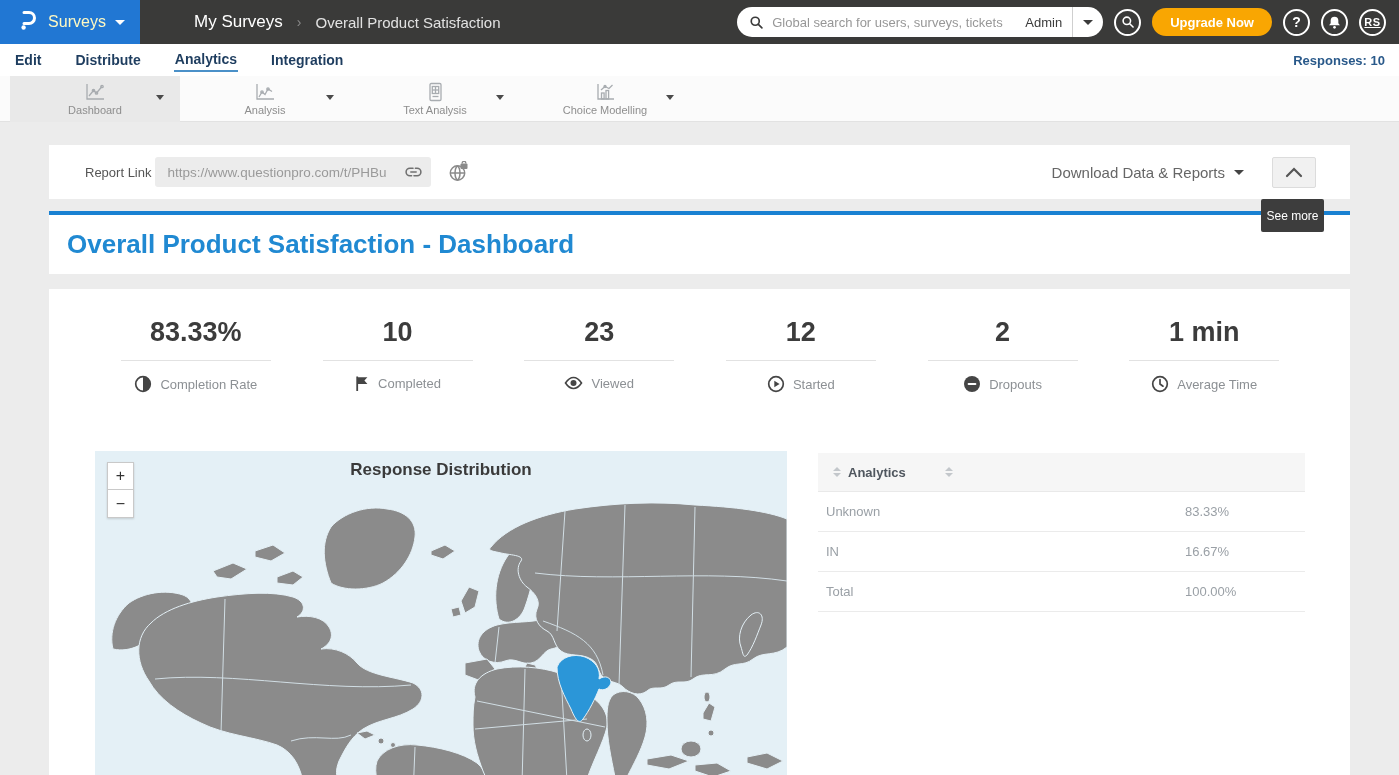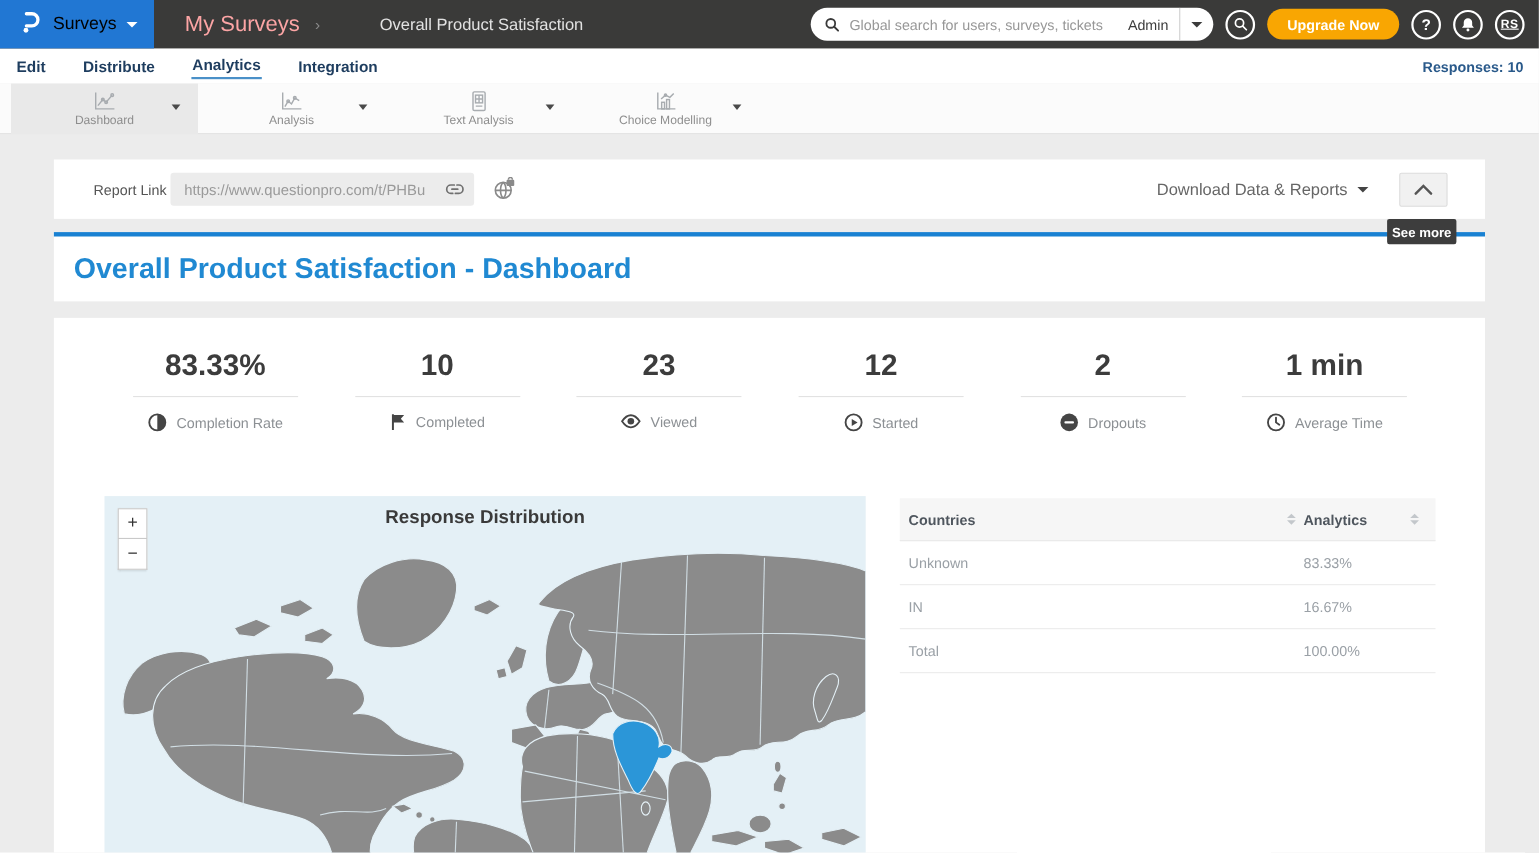--- a/index.html
+++ b/index.html
@@ -2,26 +2,26 @@
 <html><head>
 <meta charset="utf-8">
 <style>
   * { box-sizing: border-box; margin: 0; padding: 0; }
   html,body { width:1399px; height:775px; overflow:hidden; }
   body { font-family:"Liberation Sans", sans-serif; background:#ececec; position:relative; }
 
   
   .topbar { position:absolute; top:0; left:0; width:1399px; height:44px; background:#3a3a39; display:flex; align-items:center; z-index:10; }
   .logo-block { width:140px; height:44px; background:#2177d3; display:flex; align-items:center; justify-content:center; gap:9px; cursor:pointer; }
-  .logo-block .product { color:#000000; font-size:16px; }
+  .logo-block .product { color:#fef9c3; font-size:16px; }
   .caret { width:0; height:0; border-left:5px solid transparent; border-right:5px solid transparent; border-top:5px solid #fff; }
   .breadcrumb { display:flex; align-items:center; gap:14px; margin-left:28px; }
-  .bc-parent { color:#fca5a5; font-size:20px; cursor:pointer; }
+  .bc-parent { color:#ffffff; font-size:17px; cursor:pointer;margin-left:26px; }
   .bc-sep { color:#8a8a8a; font-size:14px; }
-  .bc-current { color:#e2e2e2; font-size:15px;margin-left:40px; }
+  .bc-current { color:#e2e2e2; font-size:15px; }
   .search-pill { margin-left:auto; width:366px; height:30px; background:#fff; border-radius:15px; display:flex; align-items:center; padding-left:12px; overflow:hidden; }
   .search-pill input { flex:1; border:none; outline:none; font-size:13px; color:#555; background:transparent; font-family:"Liberation Sans",sans-serif; }
   .search-pill input::placeholder { color:#979797; }
   .scope { font-size:13px; color:#3b3b3b; padding:0 10px 0 6px; cursor:pointer; }
   .scope-sep { width:1px; height:30px; background:#cfcfcf; }
   .scope-caret { width:30px; height:30px; display:flex; align-items:center; justify-content:center; cursor:pointer; }
   .scope-caret .caret { border-top-color:#3b3b3b; }
   .circle-btn { width:27px; height:27px; border:2px solid #fff; border-radius:50%; display:flex; align-items:center; justify-content:center; color:#fff; cursor:pointer; flex:none; }
   .help-q { font-size:14px; font-weight:bold; }
   .avatar-txt { font-size:11px; font-weight:bold; letter-spacing:.5px;text-decoration:underline; }
@@ -43,21 +43,21 @@
 
   
   .report-card { position:absolute; top:145px; left:49px; width:1301px; height:54px; background:#fff; display:flex; align-items:center; z-index:2; }
   .report-label { margin-left:36px; font-size:13px; color:#555; }
   .url-pill { margin-left:4px; width:276px; height:30px; background:#ececec; border-radius:3px; display:flex; align-items:center; padding:0 8px 0 12px; }
   .url-pill input { flex:1; min-width:0; background:transparent; border:none; outline:none; font-size:13.5px; color:#9a9a9a; font-family:"Liberation Sans",sans-serif; }
   .globe-btn { margin-left:16px; cursor:pointer; display:flex; }
   .download { margin-left:auto; display:flex; align-items:center; gap:9px; font-size:15px; color:#666; cursor:pointer; }
   .download .caret { border-top-color:#444; border-left-width:5px; border-right-width:5px; }
   .seemore-btn { margin:0 34px 0 28px; width:44px; height:31px; background:#f1f1f1; border:1px solid #dcdcdc; border-radius:2px; display:flex; align-items:center; justify-content:center; cursor:pointer; }
-  .tooltip { position:absolute; top:199px; left:1261px; width:63px; height:23px; background:#3d3d3d; border-radius:2px; color:#fff; font-size:12px; display:flex; align-items:center; justify-content:center; z-index:6;font-weight:bold; }
+  .tooltip { position:absolute; top:199px; left:1261px; width:63px; height:33px; background:#3d3d3d; border-radius:2px; color:#fff; font-size:12px; display:flex; align-items:center; justify-content:center; z-index:6; }
 
   
   .title-card { position:absolute; top:211px; left:49px; width:1301px; height:63px; background:#fff; border-top:4px solid #1981d2; z-index:1; }
   .page-title { font-size:26px; color:#2089d2; padding:14px 0 0 18px; }
 
   
   .main-card { position:absolute; top:289px; left:49px; width:1301px; height:500px; background:#fff; overflow:hidden; }
   .stats-row { position:absolute; top:28px; left:46px; right:45px; display:flex; }
   .stat { flex:1; text-align:center; }
   .stat .value { font-size:27px; font-weight:bold; color:#3c3c3c; }
@@ -404,21 +404,20 @@
         <path d="M404,176 L400,212"></path>
         <path d="M320,296 L316,396"></path>
       </g>
 
       <path d="M462,216 C466,206 478,202 490,206 C500,210 506,218 504,228 C510,224 516,226 516,232 C514,238 508,240 504,238 C500,248 494,260 488,268 C484,274 480,268 476,258 C470,246 462,232 462,216 Z" fill="#2b96d8" stroke="#e4f0f6" stroke-width="1"></path>
     </svg>
   </div>
 
   <div class="geo-table">
     <div class="t-head">
-      <span class="col-country">Countries</span>
       <span class="sorter">
           <span class="tri-up"></span>
           <span class="tri-dn"></span>
         </span>
       <span class="col-resp">Analytics</span>
       <span class="sorter">
           <span class="tri-up"></span>
           <span class="tri-dn"></span>
         </span>
     </div>

